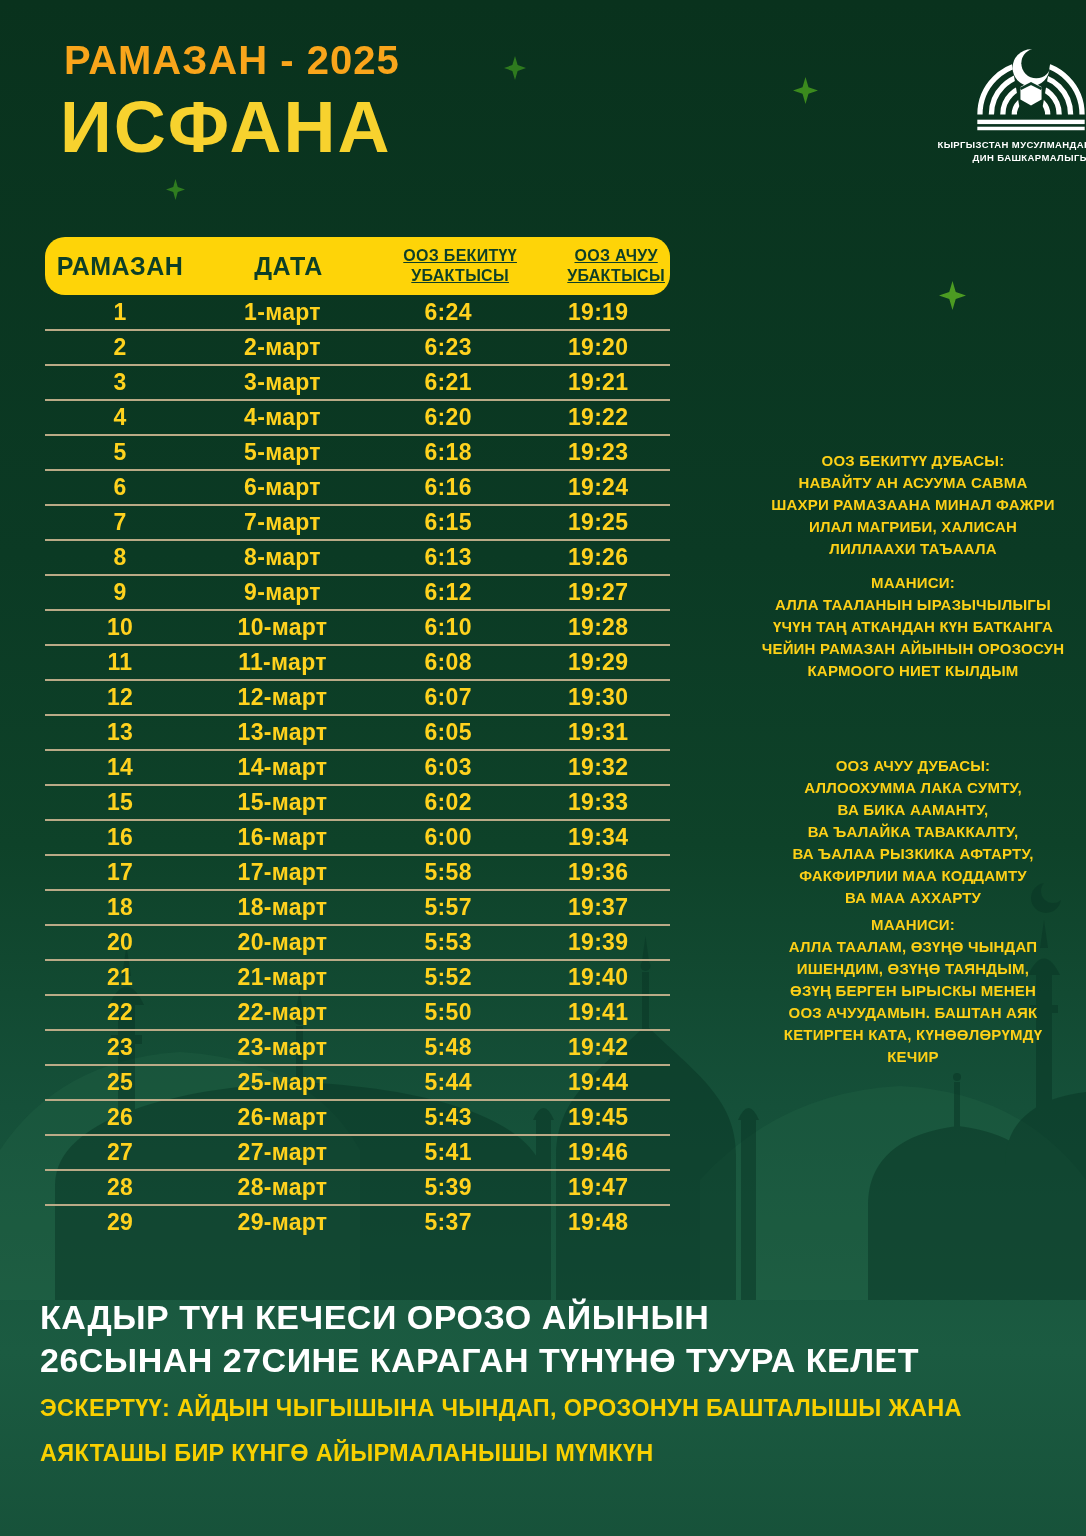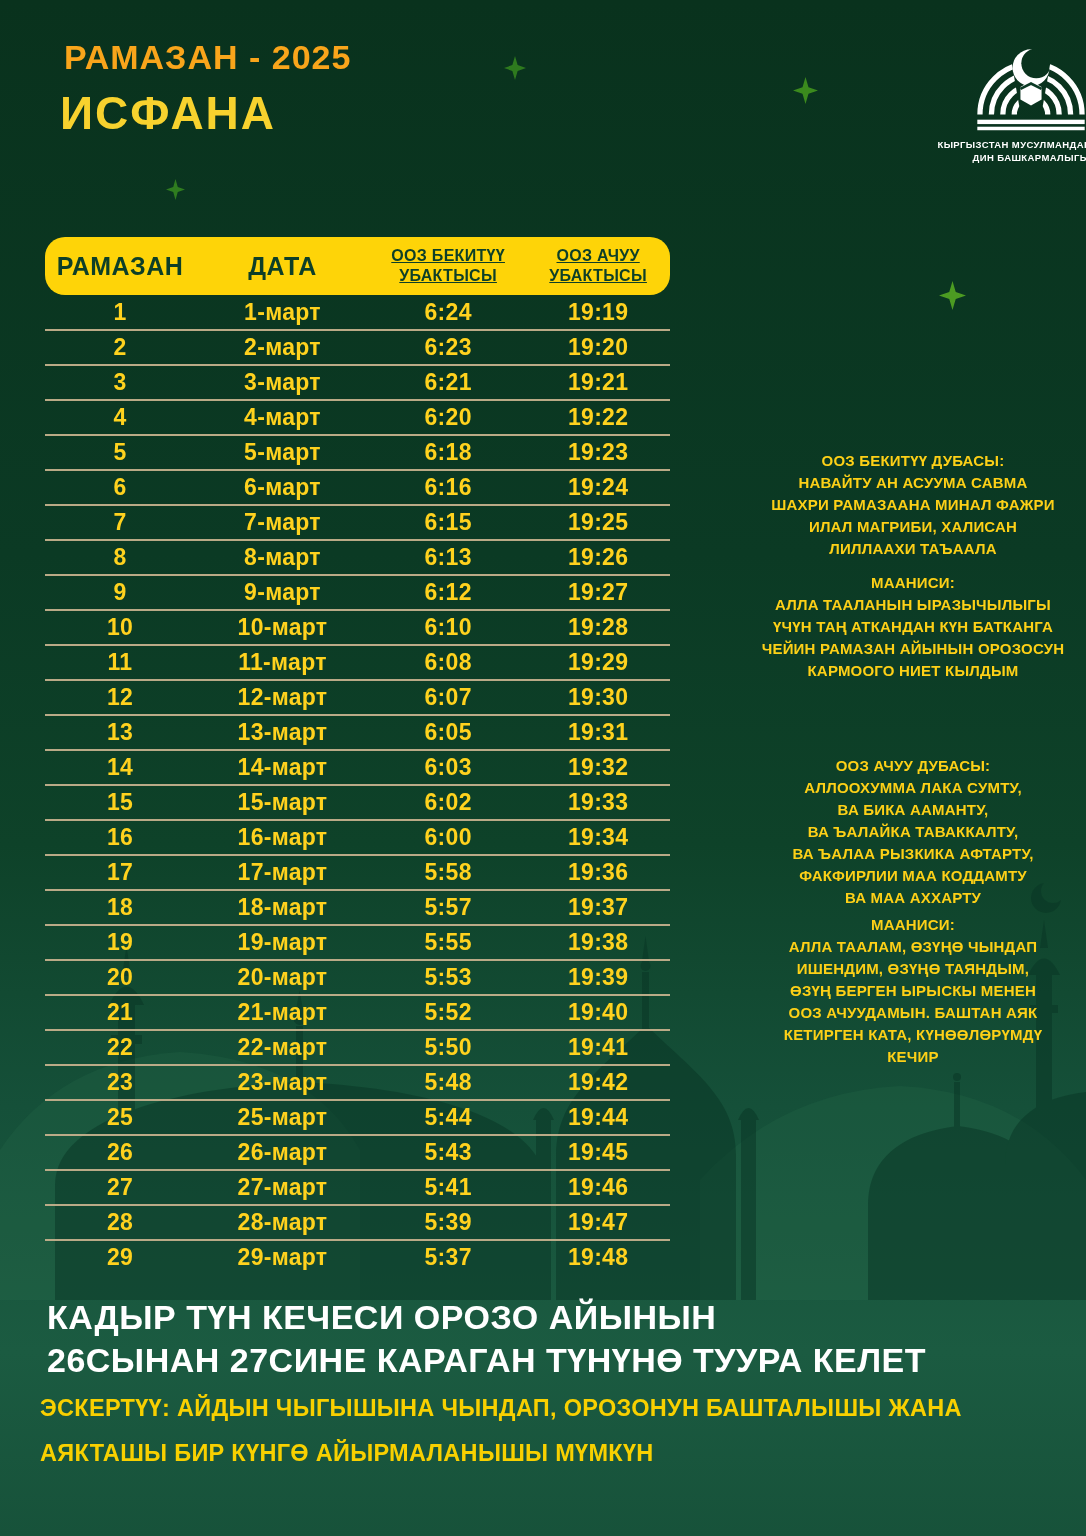--- a/index.html
+++ b/index.html
@@ -9,42 +9,42 @@
     background:linear-gradient(180deg,#09321d 0%,#0b3a24 36%,#0e4229 55%,#155039 72%,#1b5b41 88%,#17523a 100%);
   }
   
   .sparkle{position:absolute;display:block;
     clip-path:polygon(50% 0,62% 38%,100% 50%,62% 62%,50% 100%,38% 62%,0 50%,38% 38%);}
   .s1{left:504px;top:56px;width:22px;height:24px;background:#2e7a1e;}
   .s2{left:793px;top:77px;width:25px;height:27px;background:#3b8a1d;}
   .s3{left:166px;top:179px;width:19px;height:21px;background:#2f7c1f;}
   .s4{left:939px;top:281px;width:27px;height:29px;background:#4c9b22;}
   
-  .title-small{position:absolute;left:64px;top:38px;font-size:34px;letter-spacing:1px;color:#f9a51b;}
-  .city{position:absolute;left:60px;top:86px;font-size:46px;letter-spacing:2px;color:#f7d22e;}
+  .title-small{position:absolute;left:64px;top:38px;font-size:40px;letter-spacing:1px;color:#f9a51b;}
+  .city{position:absolute;left:60px;top:86px;font-size:72px;letter-spacing:2px;color:#f7d22e;}
   .logo{position:absolute;left:935px;top:44px;width:192px;text-align:center;}
   .logo-mark{display:block;margin:0 auto;width:132px;height:88px;}
   .logo-text{margin-top:6px;color:#ffffff;font-size:9.5px;line-height:1.4;letter-spacing:.4px;}
   
   .thead{position:absolute;left:45px;top:237px;width:625px;height:58px;background:#fed408;
-    border-radius:20px;display:grid;grid-template-columns:24% 28% 25% 23%;align-items:center;}
+    border-radius:20px;display:grid;grid-template-columns:24% 28% 25% 23%;align-items:center;gap:6px;}
   .hcell{text-align:center;color:#0d3f28;white-space:pre-line;}
   .hcell.big{font-size:25px;letter-spacing:.5px;}
   .hcell.small{font-size:16px;line-height:1.25;letter-spacing:.3px;text-decoration:underline;}
   .tbody{position:absolute;left:45px;top:296px;width:625px;}
   .trow{display:grid;grid-template-columns:24% 28% 25% 23%;align-items:center;height:33px;
     border-bottom:2px solid rgba(196,176,140,.95);}
   .trow:last-child{border-bottom:none;}
   .tcell{text-align:center;color:#ffd21e;font-size:23px;letter-spacing:.3px;}
   
   .rblock{position:absolute;left:745px;width:336px;text-align:center;color:#fdd017;
     font-size:15px;line-height:22px;letter-spacing:.2px;white-space:pre-line;}
   .rb1{top:450px;} .rb2{top:572px;} .rb3{top:755px;} .rb4{top:914px;}
   
-  .footer-heading{position:absolute;left:47px;top:1296px;width:1000px;color:#ffffff;
+  .footer-heading{position:absolute;left:40px;top:1296px;width:1000px;color:#ffffff;
     font-size:34px;line-height:43px;letter-spacing:.5px;white-space:pre-line;}
   .footer-note{position:absolute;left:40px;top:1386px;width:1010px;color:#f8d000;
     font-size:23.5px;line-height:45px;letter-spacing:.3px;white-space:pre-line;}
   
   .silhouette{position:absolute;left:0;top:820px;width:1086px;height:480px;}
   .content-layer{position:relative;z-index:2;}
 </style>
 </head>
 <body>
 
@@ -247,26 +247,20 @@
           <span class="tcell">5:58</span>
           <span class="tcell">19:36</span>
         </div>
         <div class="trow">
           <span class="tcell">18</span>
           <span class="tcell">18-март</span>
           <span class="tcell">5:57</span>
           <span class="tcell">19:37</span>
         </div>
         <div class="trow">
-          <span class="tcell">19</span>
-          <span class="tcell">19-март</span>
-          <span class="tcell">5:55</span>
-          <span class="tcell">19:38</span>
-        </div>
-        <div class="trow">
           <span class="tcell">20</span>
           <span class="tcell">20-март</span>
           <span class="tcell">5:53</span>
           <span class="tcell">19:39</span>
         </div>
         <div class="trow">
           <span class="tcell">21</span>
           <span class="tcell">21-март</span>
           <span class="tcell">5:52</span>
           <span class="tcell">19:40</span>

